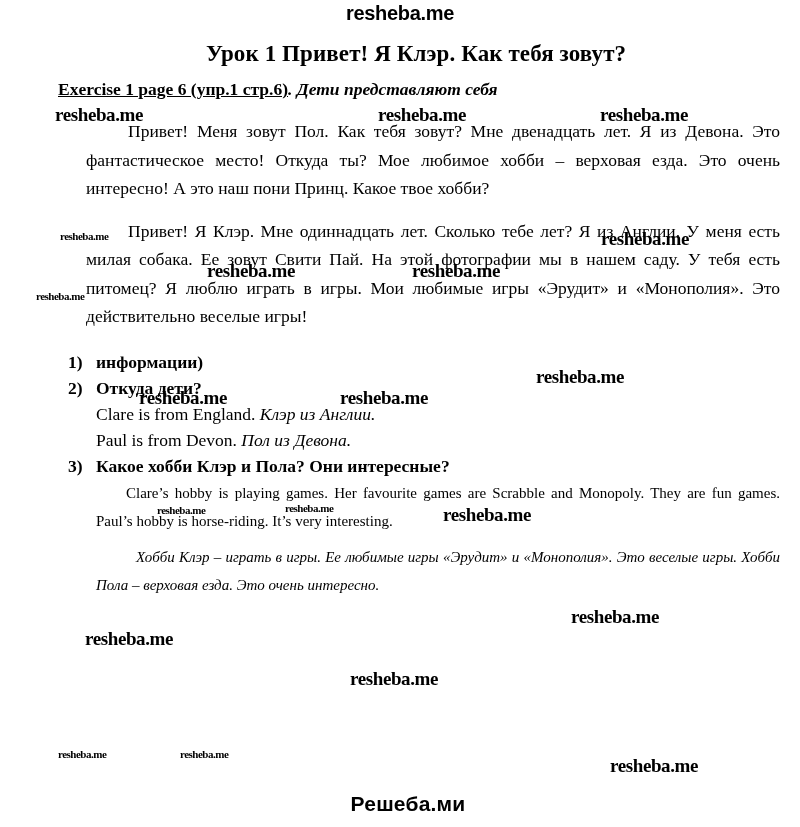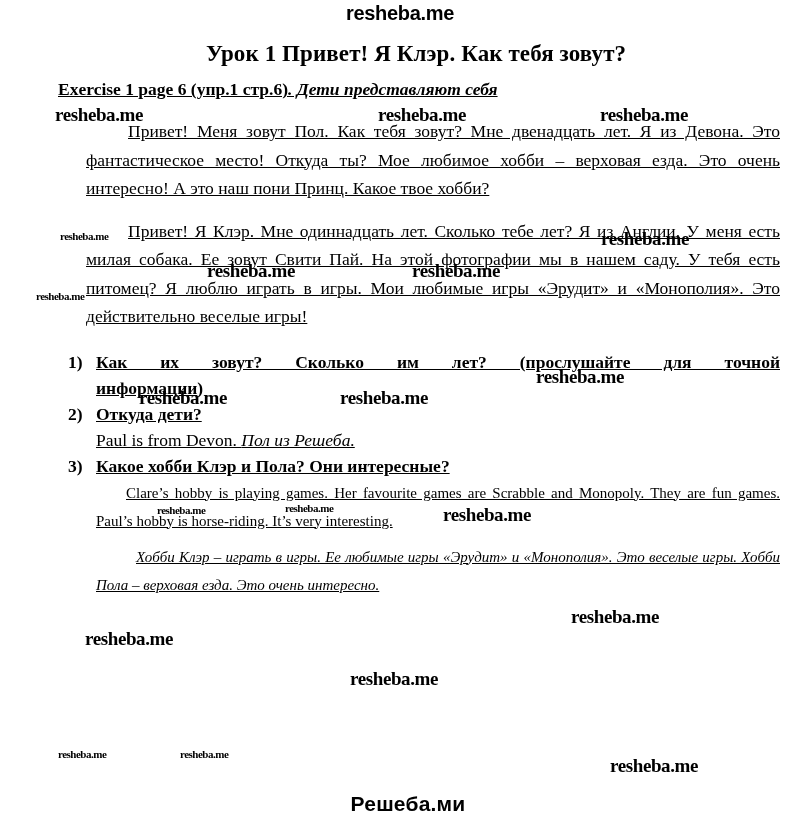--- a/index.html
+++ b/index.html
@@ -47,21 +47,20 @@
     font-size: 23px;
     letter-spacing: 0.1px;
   }
 
   
   .content {
     position: absolute;
     top: 78px;
     left: 58px;
     width: 722px;
-    text-decoration: underline;
   }
 
   .exercise-line {
     font-size: 17px;
     line-height: 22px;
     margin-bottom: 4px;
     white-space: nowrap;
   }
   .exercise-ref {
     font-weight: bold;
@@ -184,33 +183,35 @@
     <p class="para second">Привет! Меня зовут Пол. Как тебя зовут? Мне двенадцать лет. Я из Девона. Это фантастическое место! Откуда ты? Мое любимое хобби – верховая езда. Это очень интересно! А это наш пони Принц. Какое твое хобби?</p>
 
     <p class="para first">Привет! Я Клэр. Мне одиннадцать лет. Сколько тебе лет? Я из Англии. У меня есть милая собака. Ее зовут Свити Пай. На этой фотографии мы в нашем саду. У тебя есть питомец? Я люблю играть в игры. Мои любимые игры «Эрудит» и «Монополия». Это действительно веселые игры!</p>
 
     <ol class="qlist">
 
       <li>
         <div class="q-head justify">
           <span class="q-num">1)</span>
           <span class="q-text">
-            <span class="ln1">Как их зовут? Сколько им лет? (прослушайте для точной</span>
             <span>информации)</span>
           </span>
         </div>
       </li>
 
       <li>
         <div class="q-head">
           <span class="q-num">2)</span>
           <span class="q-text">Откуда дети?</span>
         </div>
         <div class="ans">
-          <span>Paul is from Devon. </span><span class="ans-ru">Пол из Решеба.</span>
+          <span>Clare is from England. </span><span class="ans-ru">Клэр из Англии.</span>
+        </div>
+        <div class="ans">
+          <span>Paul is from Devon. </span><span class="ans-ru">Пол из Девона.</span>
         </div>
       </li>
 
       <li>
         <div class="q-head">
           <span class="q-num">3)</span>
           <span class="q-text">Какое хобби Клэр и Пола? Они интересные?</span>
         </div>
         <p class="ans-para">Clare’s hobby is playing games. Her favourite games are Scrabble and Monopoly. They are fun games. Paul’s hobby is horse-riding. It’s very interesting.</p>
         <p class="ans-para ru">Хобби Клэр – играть в игры. Ее любимые игры «Эрудит» и «Монополия». Это веселые игры. Хобби Пола – верховая езда. Это очень интересно.</p>

